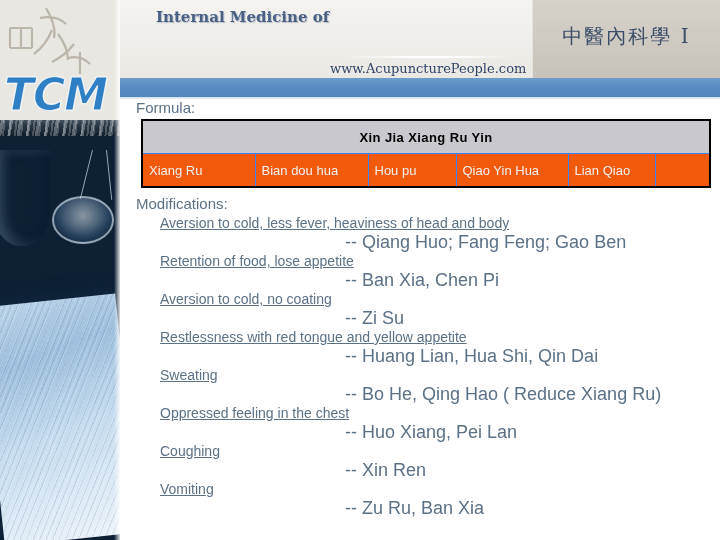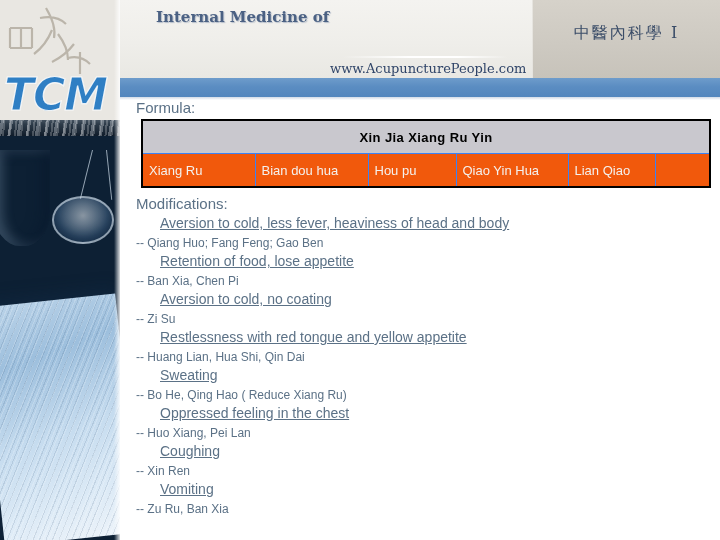--- a/index.html
+++ b/index.html
@@ -131,21 +131,21 @@
     height: 78px;
     background: linear-gradient(180deg, #d6d2ca 0%, #cdc9c1 60%, #c7c3ba 100%);
     border-left: 1px solid #e6e4df;
   }
   .header-cn-title {
     position: absolute;
     left: 0; right: 0;
     top: 23px;
     text-align: center;
     font-family: "DejaVu Serif", "Liberation Serif", serif;
-    font-size: 16px;
+    font-size: 20px;
     letter-spacing: 2px;
     color: #3b4d68;
   }
   .header-line1 {
     position: absolute;
     left: 36px; top: 8px;
     font-family: "DejaVu Serif", "Liberation Serif", serif;
     font-weight: bold;
     font-size: 15px;
     color: #4b6183;
@@ -250,21 +250,22 @@
     color: #5b7186;
     text-decoration: underline;
     line-height: 19px;
     white-space: nowrap;
     display: inline-block;
     text-align: center;
   }
   .mod-symptom-row { height: 19px; }
   .mod-herbs-row { height: 19px; }
   .mod-herbs {
-    font-size: 12px;
+    margin-left: 209px;
+    font-size: 18px;
     color: #5b7186;
     line-height: 19px;
     white-space: nowrap;
     display: inline-block;
   }
 </style>
 </head>
 <body>
 
 <div id="slide">

